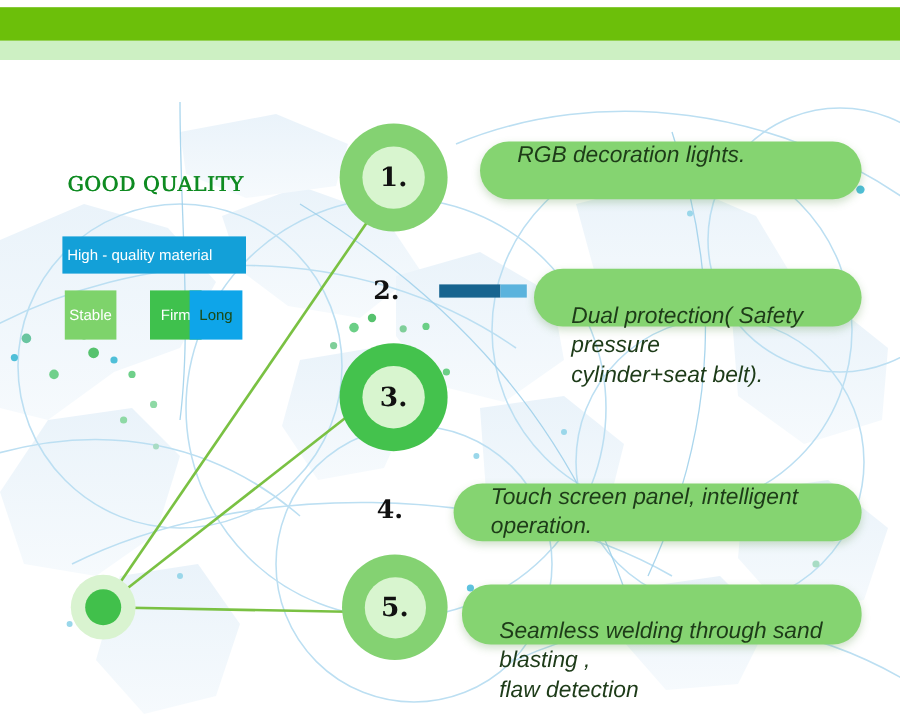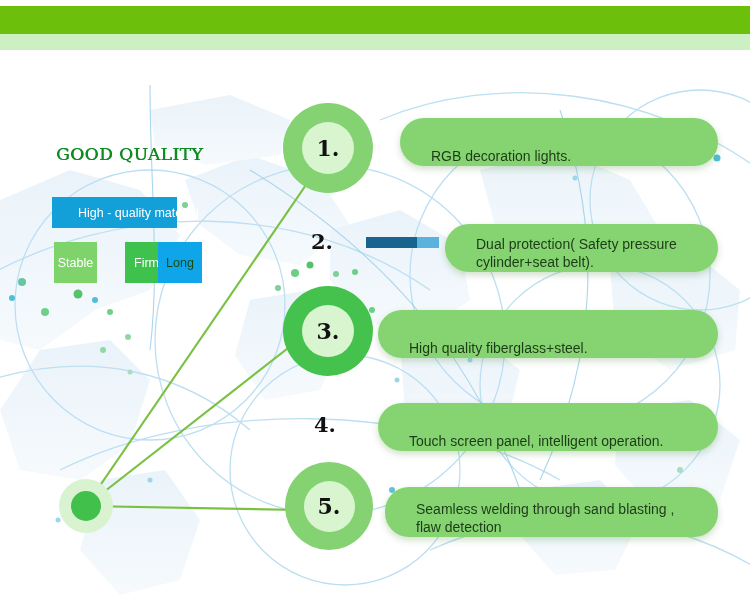--- a/index.html
+++ b/index.html
@@ -39,26 +39,26 @@
     font-family:"DejaVu Serif", serif;
     font-weight:normal;
     font-size:17px;
     letter-spacing:0.5px;
     color:#0f8b22;
     text-shadow:0.6px 0 0 #0f8b22;
     white-space:nowrap;
   }
   #chip-high-quality{
     position:absolute; left:52px; top:197px;
-    width:125px; height:31px;
+    width:153px; height:31px;
     background:#13a0d8;
     color:#ffffff;
     font-size:12.5px;
     display:flex; align-items:center;
-    padding-left:26px;
+    padding-left:4px;
     box-sizing:border-box;
     white-space:nowrap;
   }
   .tag{
     position:absolute;
     height:41px;
     border-radius:0;
     display:flex; align-items:center; justify-content:center;
     font-size:12.5px;
     box-sizing:border-box;
@@ -119,33 +119,34 @@
   }
   #bar-2 .seg-dark{ width:51px; height:11px; background:#17648f;}
   #bar-2 .seg-light{ width:22px; height:11px; background:#5bb3dd;}
 
   
   .pill{
     position:absolute;
     background:#85d471;
     border-radius:24px;
     box-shadow:0 3px 7px rgba(80,140,60,0.28);
-    display:flex; align-items:flex-end;
+    display:flex; align-items:flex-start;
     box-sizing:border-box;
     padding-left:31px; padding-right:18px;
     color:#1d3b18;
-    font-size:14px;
+    font-size:19px;
     line-height:1.28;
+    font-style:italic;
   }
   #pill-1{ left:400px; top:118px; width:318px; height:48px;}
   #pill-2{ left:445px; top:224px; width:273px; height:48px;}
   #pill-3{ left:378px; top:310px; width:340px; height:48px;}
   #pill-4{ left:378px; top:403px; width:340px; height:48px;}
   #pill-5{ left:385px; top:487px; width:333px; height:50px;}
-  #pill-2 .txt, #pill-5 .txt{ white-space:pre-line;}
+  #pill-2 .txt, #pill-5 .txt{ white-space:pre-line;margin-top:28px;}
 </style>
 </head>
 <body>
 
 <div id="stage">
 
   <div id="bg-map">
     <svg width="750" height="554" viewBox="0 0 750 554" xmlns="http://www.w3.org/2000/svg">
       <defs>
         <linearGradient id="mapfade" x1="0" y1="0" x2="0" y2="1">
@@ -265,23 +266,20 @@
     <div class="seg-light"></div>
   </div>
 
   <div class="pill" id="pill-1">
     <span class="txt">RGB decoration lights.</span>
   </div>
   <div class="pill" id="pill-2">
     <span class="txt">Dual protection( Safety pressure
 cylinder+seat belt).</span>
   </div>
-  <div class="pill" id="pill-3">
-    <span class="txt">High quality fiberglass+steel.</span>
-  </div>
   <div class="pill" id="pill-5">
     <span class="txt">Seamless welding through sand blasting ,
 flaw detection</span>
   </div>
   <div class="pill" id="pill-4">
     <span class="txt">Touch screen panel, intelligent operation.</span>
   </div>
 
 </div>
 

